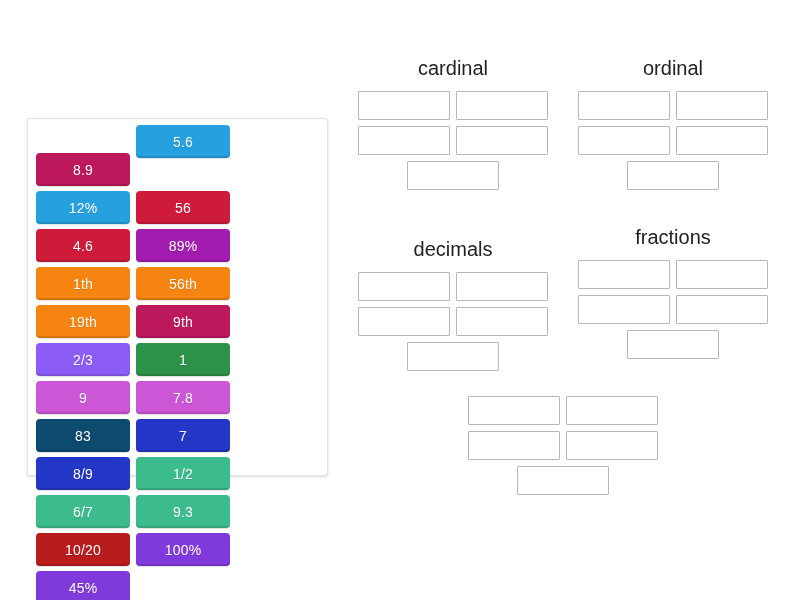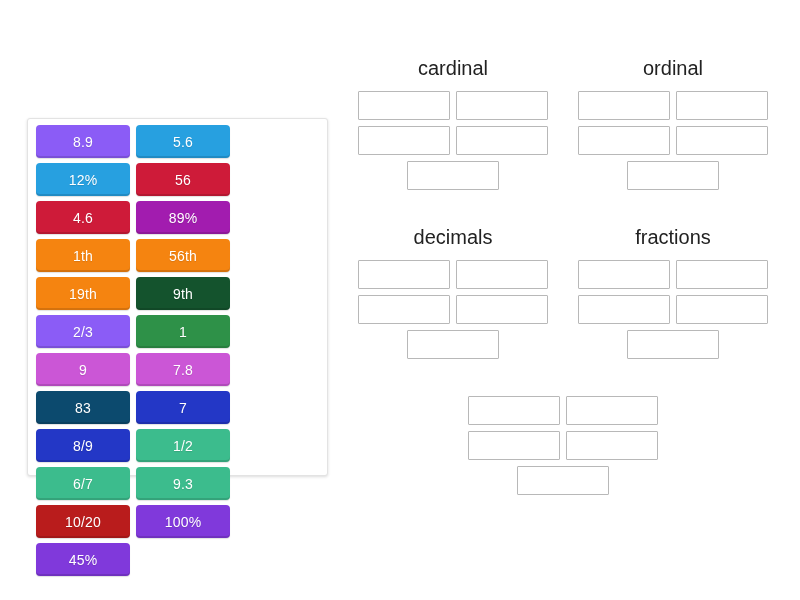--- a/index.html
+++ b/index.html
@@ -80,39 +80,39 @@
     height: 29px;
     border: 1px solid #b8b8b8;
     background: #ffffff;
     box-sizing: border-box;
     margin: 0 3px;
     border-radius: 1px;
   }
 
   #cat-cardinal   { left: 355px; top: 57px;  width: 196px; }
   #cat-ordinal    { left: 575px; top: 57px;  width: 196px; }
-  #cat-decimals   { left: 355px; top: 226px; width: 196px; }
+  #cat-decimals   { left: 355px; top: 238px; width: 196px; }
   #cat-fractions  { left: 575px; top: 226px; width: 196px; }
   #cat-percentages{ left: 465px; top: 396px; width: 196px; }
 </style>
 </head>
 <body>
 
 <div id="tile-bank">
   <div id="tile-grid">
-      <div class="tile" style="background: #8b5cf6;">8.9</div>
+      <div class="tile" style="background: #be185d; margin-top: 28px;">8.9</div>
       <div class="tile" style="background: rgb(39, 160, 224);">5.6</div>
       <div class="tile" style="background: rgb(39, 160, 224);">12%</div>
       <div class="tile" style="background: rgb(206, 27, 57);">56</div>
       <div class="tile" style="background: rgb(206, 27, 57);">4.6</div>
       <div class="tile" style="background: #a21caf;">89%</div>
       <div class="tile" style="background: rgb(245, 132, 16);">1th</div>
       <div class="tile" style="background: rgb(245, 132, 16);">56th</div>
       <div class="tile" style="background: rgb(245, 132, 16);">19th</div>
-      <div class="tile" style="background: #14532d;">9th</div>
+      <div class="tile" style="background: #be185d;">9th</div>
       <div class="tile" style="background: #8b5cf6;">2/3</div>
       <div class="tile" style="background: rgb(46, 145, 72);">1</div>
       <div class="tile" style="background: rgb(203, 86, 214);">9</div>
       <div class="tile" style="background: rgb(203, 86, 214);">7.8</div>
       <div class="tile" style="background: #0c4a6e;">83</div>
       <div class="tile" style="background: rgb(35, 55, 198);">7</div>
       <div class="tile" style="background: rgb(35, 55, 198);">8/9</div>
       <div class="tile" style="background: rgb(60, 188, 141);">1/2</div>
       <div class="tile" style="background: rgb(60, 188, 141);">6/7</div>
       <div class="tile" style="background: rgb(60, 188, 141);">9.3</div>

